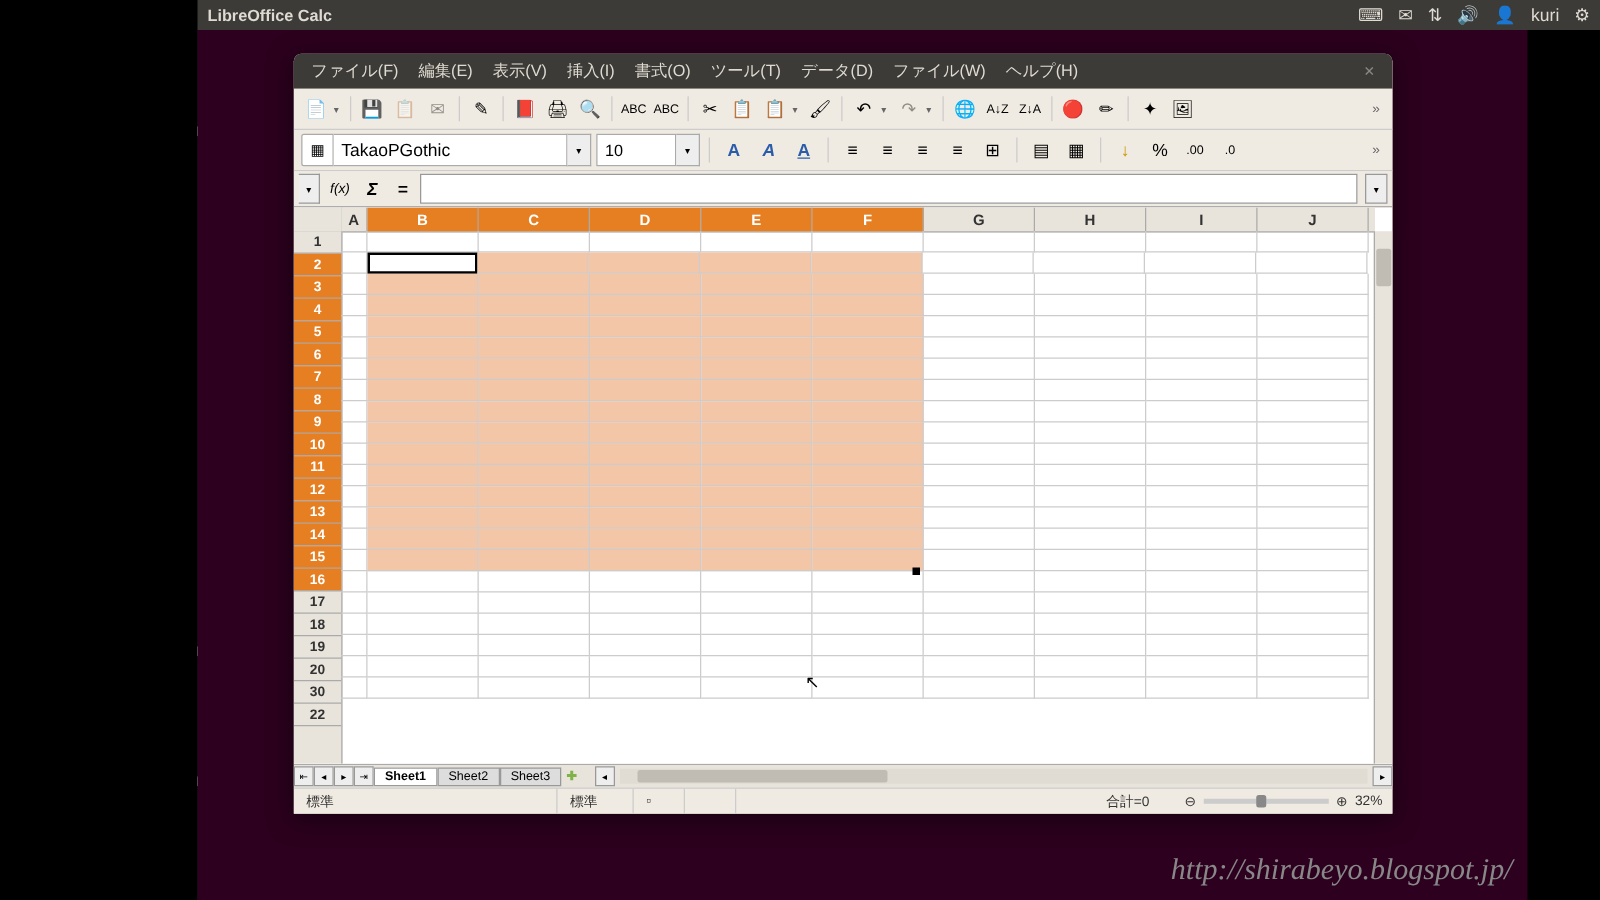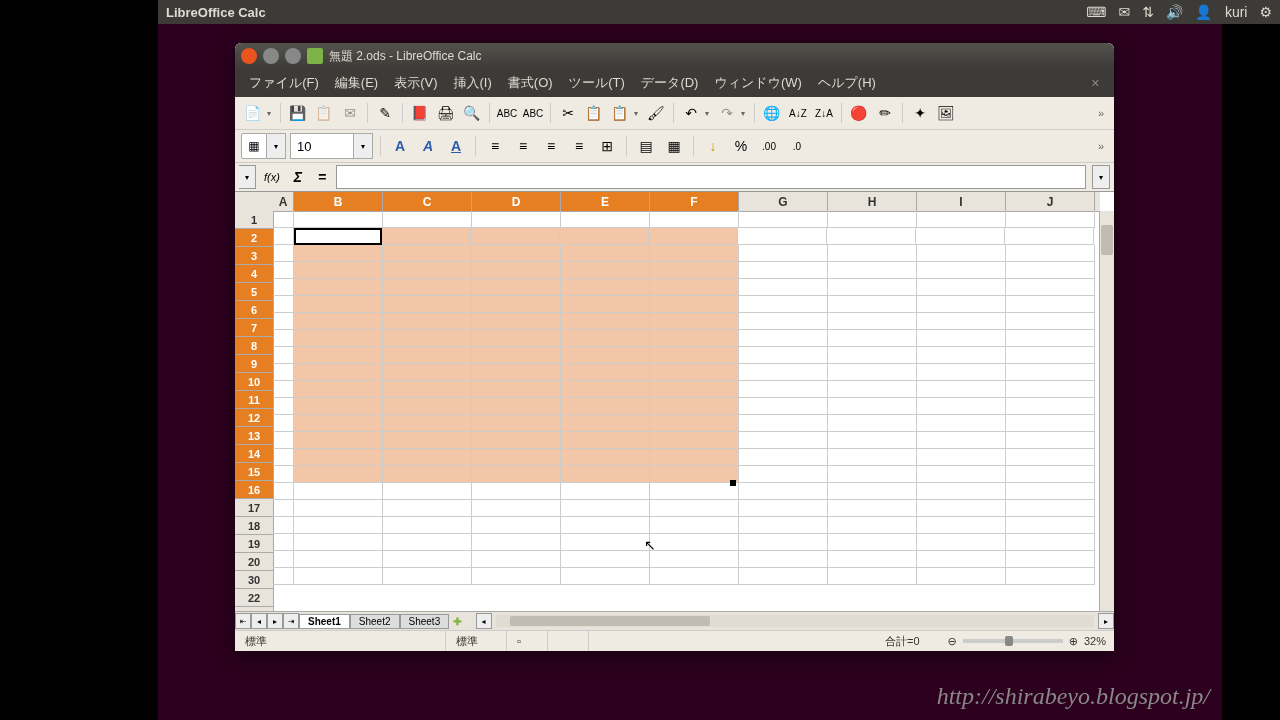--- a/index.html
+++ b/index.html
@@ -117,37 +117,30 @@
   <div class="launcher-item tools">🔧</div>
   <div class="launcher-item chrome">◉</div>
   <div class="launcher-item terminal active">▸_</div>
   <div class="launcher-item calculator">▦</div>
   <div class="launcher-item calc active">▦</div>
 </div>
 
 <div class="desktop"></div>
 
 <div class="window">
-  <div class="titlebar">
-    <div class="tb-btn tb-close"></div>
-    <div class="tb-btn tb-min"></div>
-    <div class="tb-btn tb-max"></div>
-    <div class="tb-icon"></div>
-    <span class="tb-title">無題 2.ods - LibreOffice Calc</span>
-  </div>
 
   <div class="menubar">
     <span class="menu-item">ファイル(F)</span>
     <span class="menu-item">編集(E)</span>
     <span class="menu-item">表示(V)</span>
     <span class="menu-item">挿入(I)</span>
     <span class="menu-item">書式(O)</span>
     <span class="menu-item">ツール(T)</span>
     <span class="menu-item">データ(D)</span>
-    <span class="menu-item">ウィンドウ(W)</span>
+    <span class="menu-item">ファイル(W)</span>
     <span class="menu-item">ヘルプ(H)</span>
     <span class="menubar-close">✕</span>
   </div>
 
   <div class="toolbar">
     <div class="tbtn">📄</div>
       <div class="tdrop">▾</div>
     <div class="tsep"></div>
     <div class="tbtn">💾</div>
     <div class="tbtn" style="opacity:0.4">📋</div>
@@ -189,20 +182,21 @@
     <div class="tbtn">✏</div>
     <div class="tsep"></div>
     <div class="tbtn">✦</div>
     <div class="tbtn">🖼</div>
     <div class="toolbar-more">»</div>
   </div>
 
   <div class="formatbar">
     <div class="font-sel">
       <div class="font-btn">▦</div>
+      <div class="font-name">TakaoPGothic</div>
       <div class="font-drop">▾</div>
     </div>
     <div class="size-sel">
       <div class="size-val">10</div>
       <div class="font-drop">▾</div>
     </div>
     <div class="tsep"></div>
     <div class="fbtn b">A</div>
     <div class="fbtn i">A</div>
     <div class="fbtn u">A</div>

